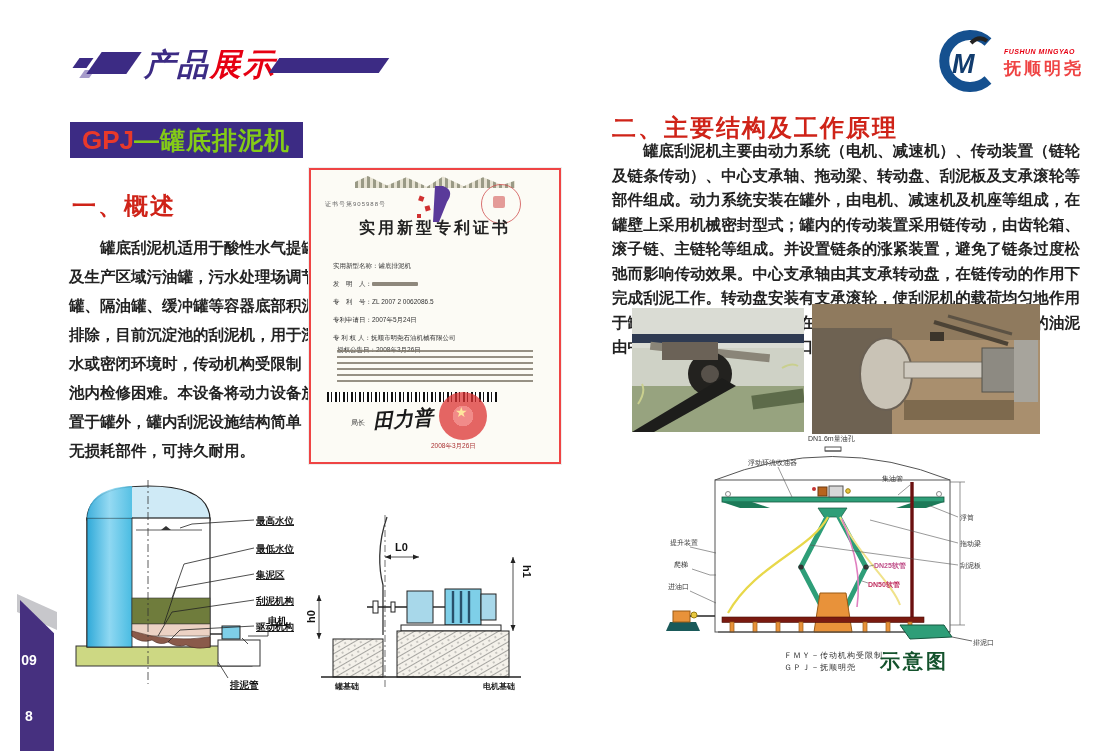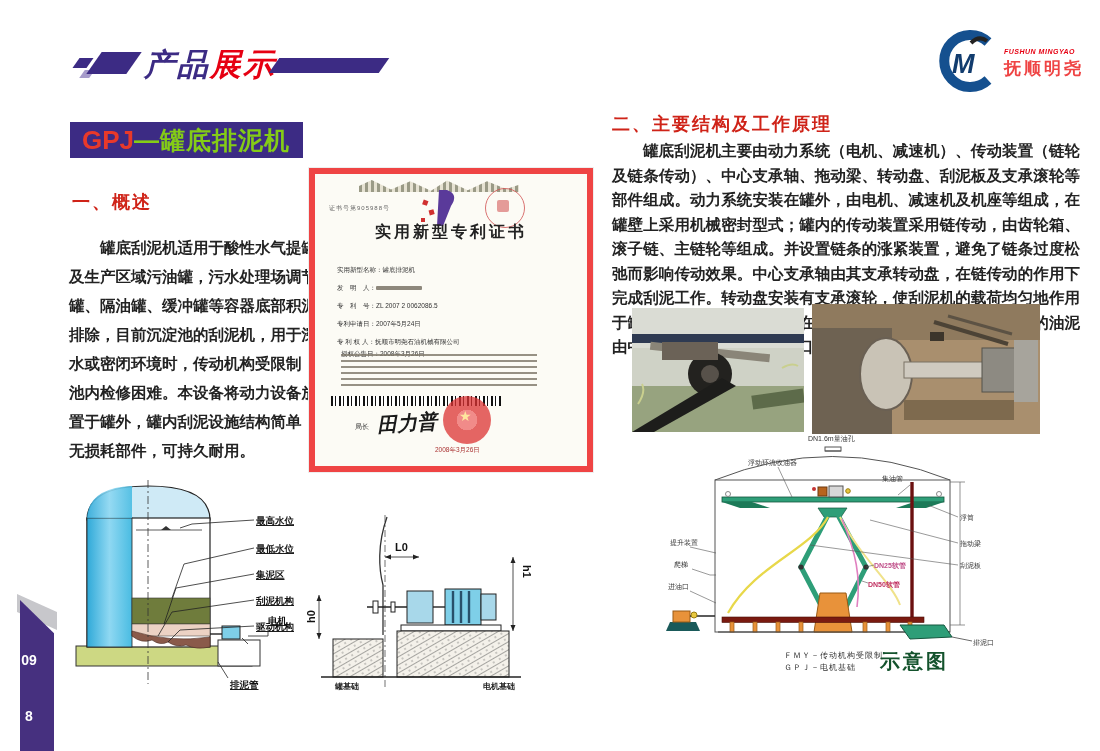--- a/index.html
+++ b/index.html
@@ -17,27 +17,27 @@
   .ribbon-gray{position:absolute;left:5px;top:590px;width:40px;height:40px;background:#c7c7cb;
                clip-path:polygon(0 10%,100% 55%,100% 100%,0 55%);}
   .ribbon{position:absolute;left:8px;top:600px;width:34px;height:151px;background:#46307f;
           clip-path:polygon(0 0,100% 22%,100% 100%,0 100%);}
   .ribbon-num{position:absolute;left:8px;width:18px;text-align:center;color:#fff;font-weight:bold;font-size:14px;}
   
   .title-box{position:absolute;left:58px;top:122px;width:233px;height:36px;background:#3c2b84;
              display:flex;align-items:center;padding-left:12px;box-sizing:border-box;}
   .title-box .code{color:#e8392a;font-size:26px;font-weight:bold;}
   .title-box .rest{color:#84cc16;font-size:25px;font-weight:bold;letter-spacing:1px;}
-  .sec-head{position:absolute;color:#cf2318;font-size:18px;font-weight:bold;letter-spacing:2px;text-align:center;}
+  .sec-head{position:absolute;color:#cf2318;font-size:24px;font-weight:bold;letter-spacing:2px;text-align:center;}
   .body-txt{position:absolute;font-weight:bold;color:#222;text-align:justify;text-indent:2em;}
   .left-body{left:57px;top:233px;width:248px;font-size:15.5px;line-height:29px;}
   .right-body{left:600px;top:139px;width:468px;font-size:15.5px;line-height:24.5px;}
   
   .cert{position:absolute;left:297px;top:168px;width:248px;height:292px;background:#fcfbf5;
-        border:6px solid #ef4444;box-shadow:0 0 0 1px #eee;padding-left:24px;}
+        border:2px solid #ef4444;box-shadow:0 0 0 1px #eee;}
   .cert-deco{position:absolute;left:44px;top:6px;width:160px;height:12px;
              background:repeating-linear-gradient(90deg,#9a9a86 0 3px,#e6e2d2 3px 6px);
              clip-path:polygon(0 50%,8% 0,20% 80%,32% 10%,45% 90%,55% 5%,68% 85%,80% 10%,92% 75%,100% 40%,100% 100%,0 100%);}
   .cert-no{position:absolute;left:14px;top:30px;font-size:6px;color:#666;letter-spacing:1px;}
   .cert-title{position:absolute;left:0;top:48px;width:100%;text-align:center;
               font-family:"Liberation Serif","DejaVu Serif",serif;font-size:16px;font-weight:bold;
               letter-spacing:3px;color:#222;}
   .cert-field{position:absolute;left:22px;font-size:6.5px;color:#333;white-space:nowrap;}
   .smudge{display:inline-block;height:4px;background:#8e887c;border-radius:1px;vertical-align:middle;}
   .cert-lines{position:absolute;left:26px;top:180px;width:196px;height:34px;
@@ -339,16 +339,16 @@
       <text x="8" y="164">进油口</text>
       <text x="313" y="220">排泥口</text>
     </g>
     <g font-size="7" font-weight="bold">
       <text x="214" y="143" fill="#c0508a">DN25软管</text>
       <text x="208" y="162" fill="#c03060">DN50软管</text>
     </g>
   </svg>
 
   <div class="schem-cap-small" style="left:772px;top:650px;">ＦＭＹ－传动机构受限制</div>
-  <div class="schem-cap-small" style="left:772px;top:662px;">ＧＰＪ－电机基础</div>
+  <div class="schem-cap-small" style="left:772px;top:662px;">ＧＰＪ－抚顺明尧</div>
   <div class="schem-cap-title" style="left:868px;top:648px;">示意图</div>
 
 </div>
 
 </body></html>

